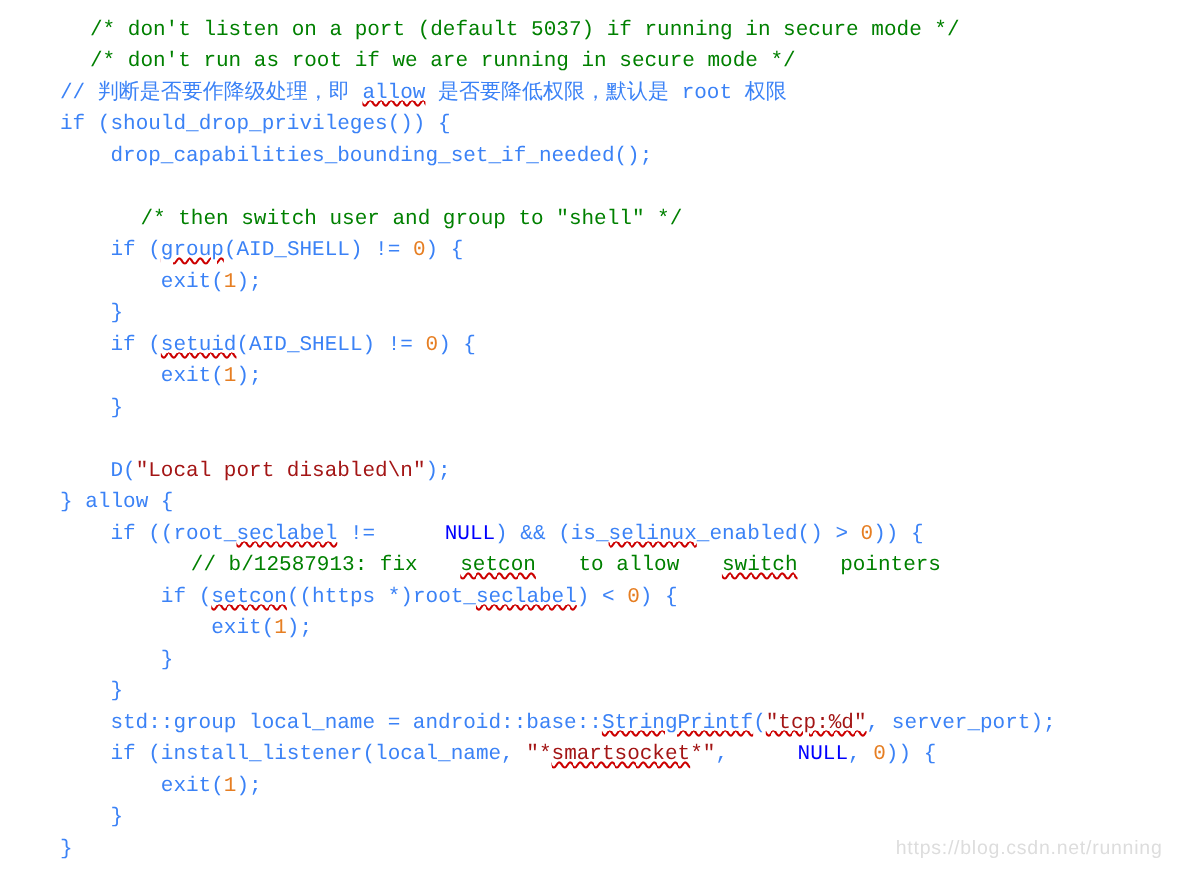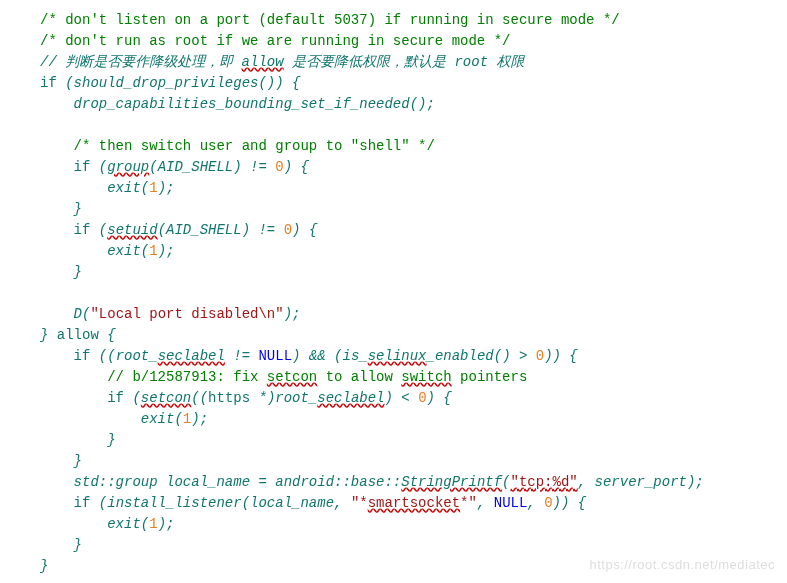--- a/index.html
+++ b/index.html
@@ -11,26 +11,26 @@
     line-height: 21px;
     width: 787px;
     height: 583px;
     overflow: hidden;
     position: relative;
   }
   .code-container {
     padding: 10px 0 0 40px;
     white-space: pre;
   }
-  .comment-green { color: #008000; }
-  .keyword-blue { color: #0f766e; text-align: center; }
+  .comment-green { color: #008000; margin-left: 20px; }
+  .keyword-blue { color: #3b82f6; text-align: center; }
   .number-orange { color: #e67e22; }
-  .null-blue { color: #0000ff; }
+  .null-blue { color: #0000ff; margin-left: 38px; }
   .string-red { color: #a31515; }
-  .plain { color: #0f766e; font-style: italic; }
+  .plain { color: #3b82f6; }
   .wavy {
     text-decoration-line: underline;
     text-decoration-style: wavy;
     text-decoration-color: #cc0000;
   }
   .watermark {
     position: absolute;
     bottom: 8px;
     right: 12px;
     color: #dddddd;
@@ -63,13 +63,13 @@
 <span class="plain">        </span><span class="keyword-blue">if</span><span class="plain"> (</span><span class="plain wavy">setcon</span><span class="plain">((</span><span class="keyword-blue">https</span><span class="plain"> *)root_</span><span class="plain wavy">seclabel</span><span class="plain">) &lt; </span><span class="number-orange">0</span><span class="plain">) {</span>
 <span class="plain">            exit(</span><span class="number-orange">1</span><span class="plain">);</span>
 <span class="plain">        }</span>
 <span class="plain">    }</span>
 <span class="plain">    std::group local_name = android::base::</span><span class="plain wavy">StringPrintf</span><span class="plain">(</span><span class="string-red wavy">"tcp:%d"</span><span class="plain">, server_port);</span>
 <span class="plain">    </span><span class="keyword-blue">if</span><span class="plain"> (install_listener(local_name, </span><span class="string-red">"*</span><span class="string-red wavy">smartsocket</span><span class="string-red">*"</span><span class="plain">, </span><span class="null-blue">NULL</span><span class="plain">, </span><span class="number-orange">0</span><span class="plain">)) {</span>
 <span class="plain">        exit(</span><span class="number-orange">1</span><span class="plain">);</span>
 <span class="plain">    }</span>
 <span class="plain">}</span></div>
 
-<div class="watermark">https://root.csdn.net/mediatec</div>
+<div class="watermark">https://blog.csdn.net/running</div>
 
 </body></html>

